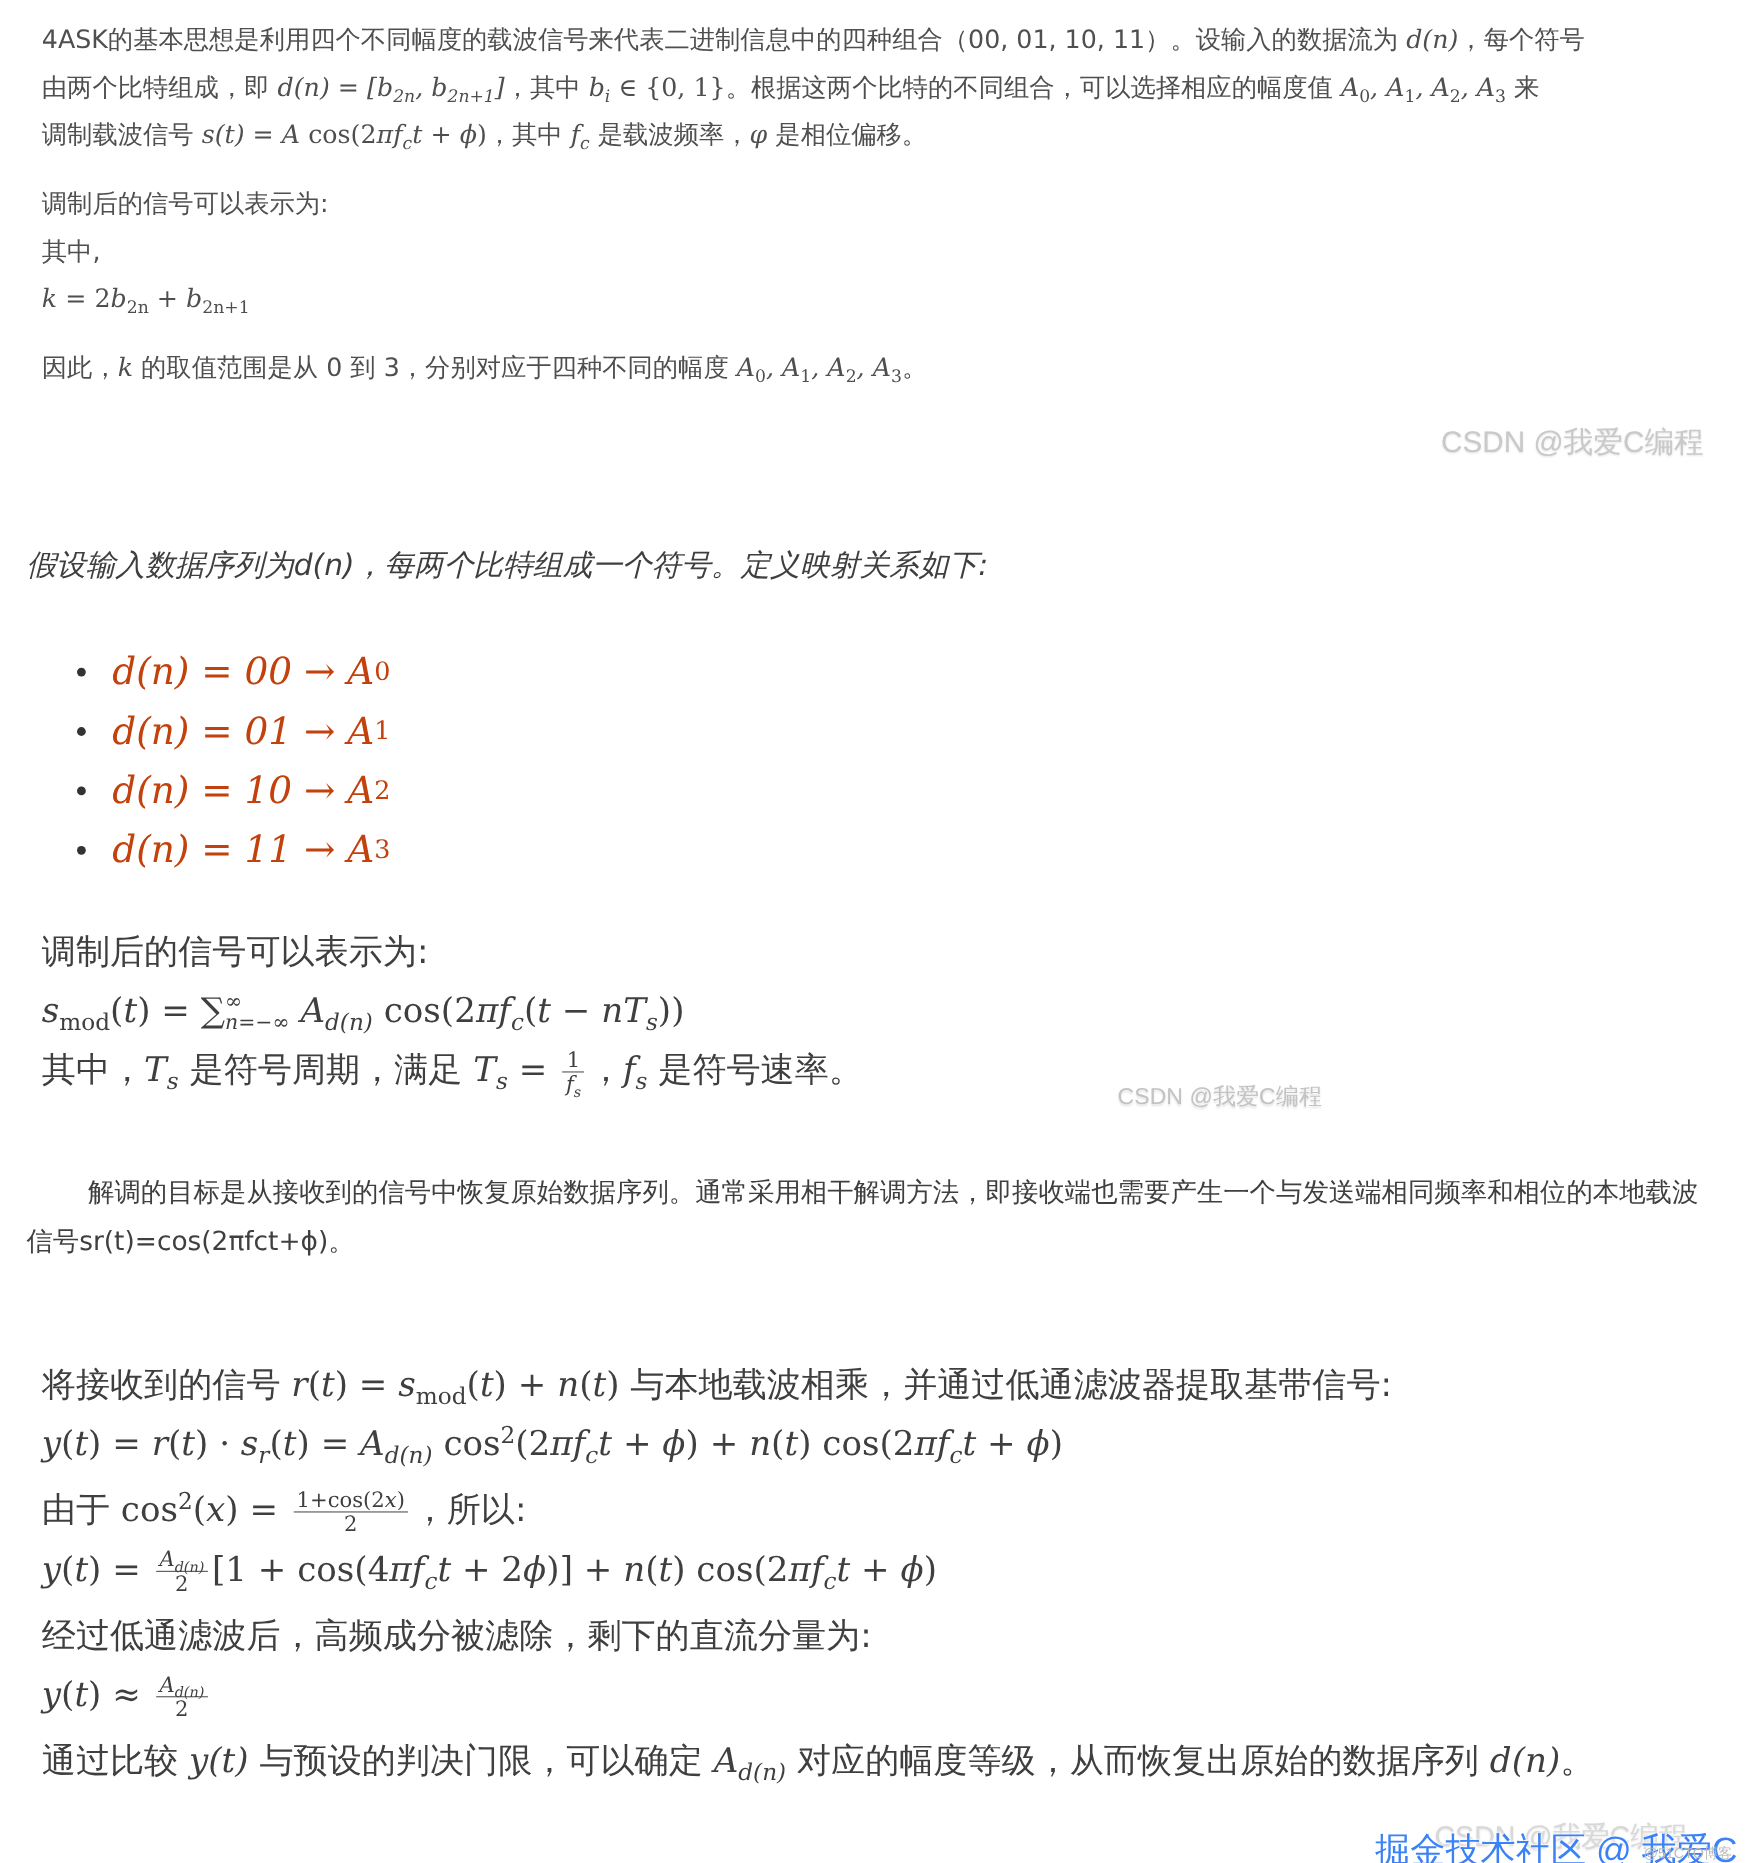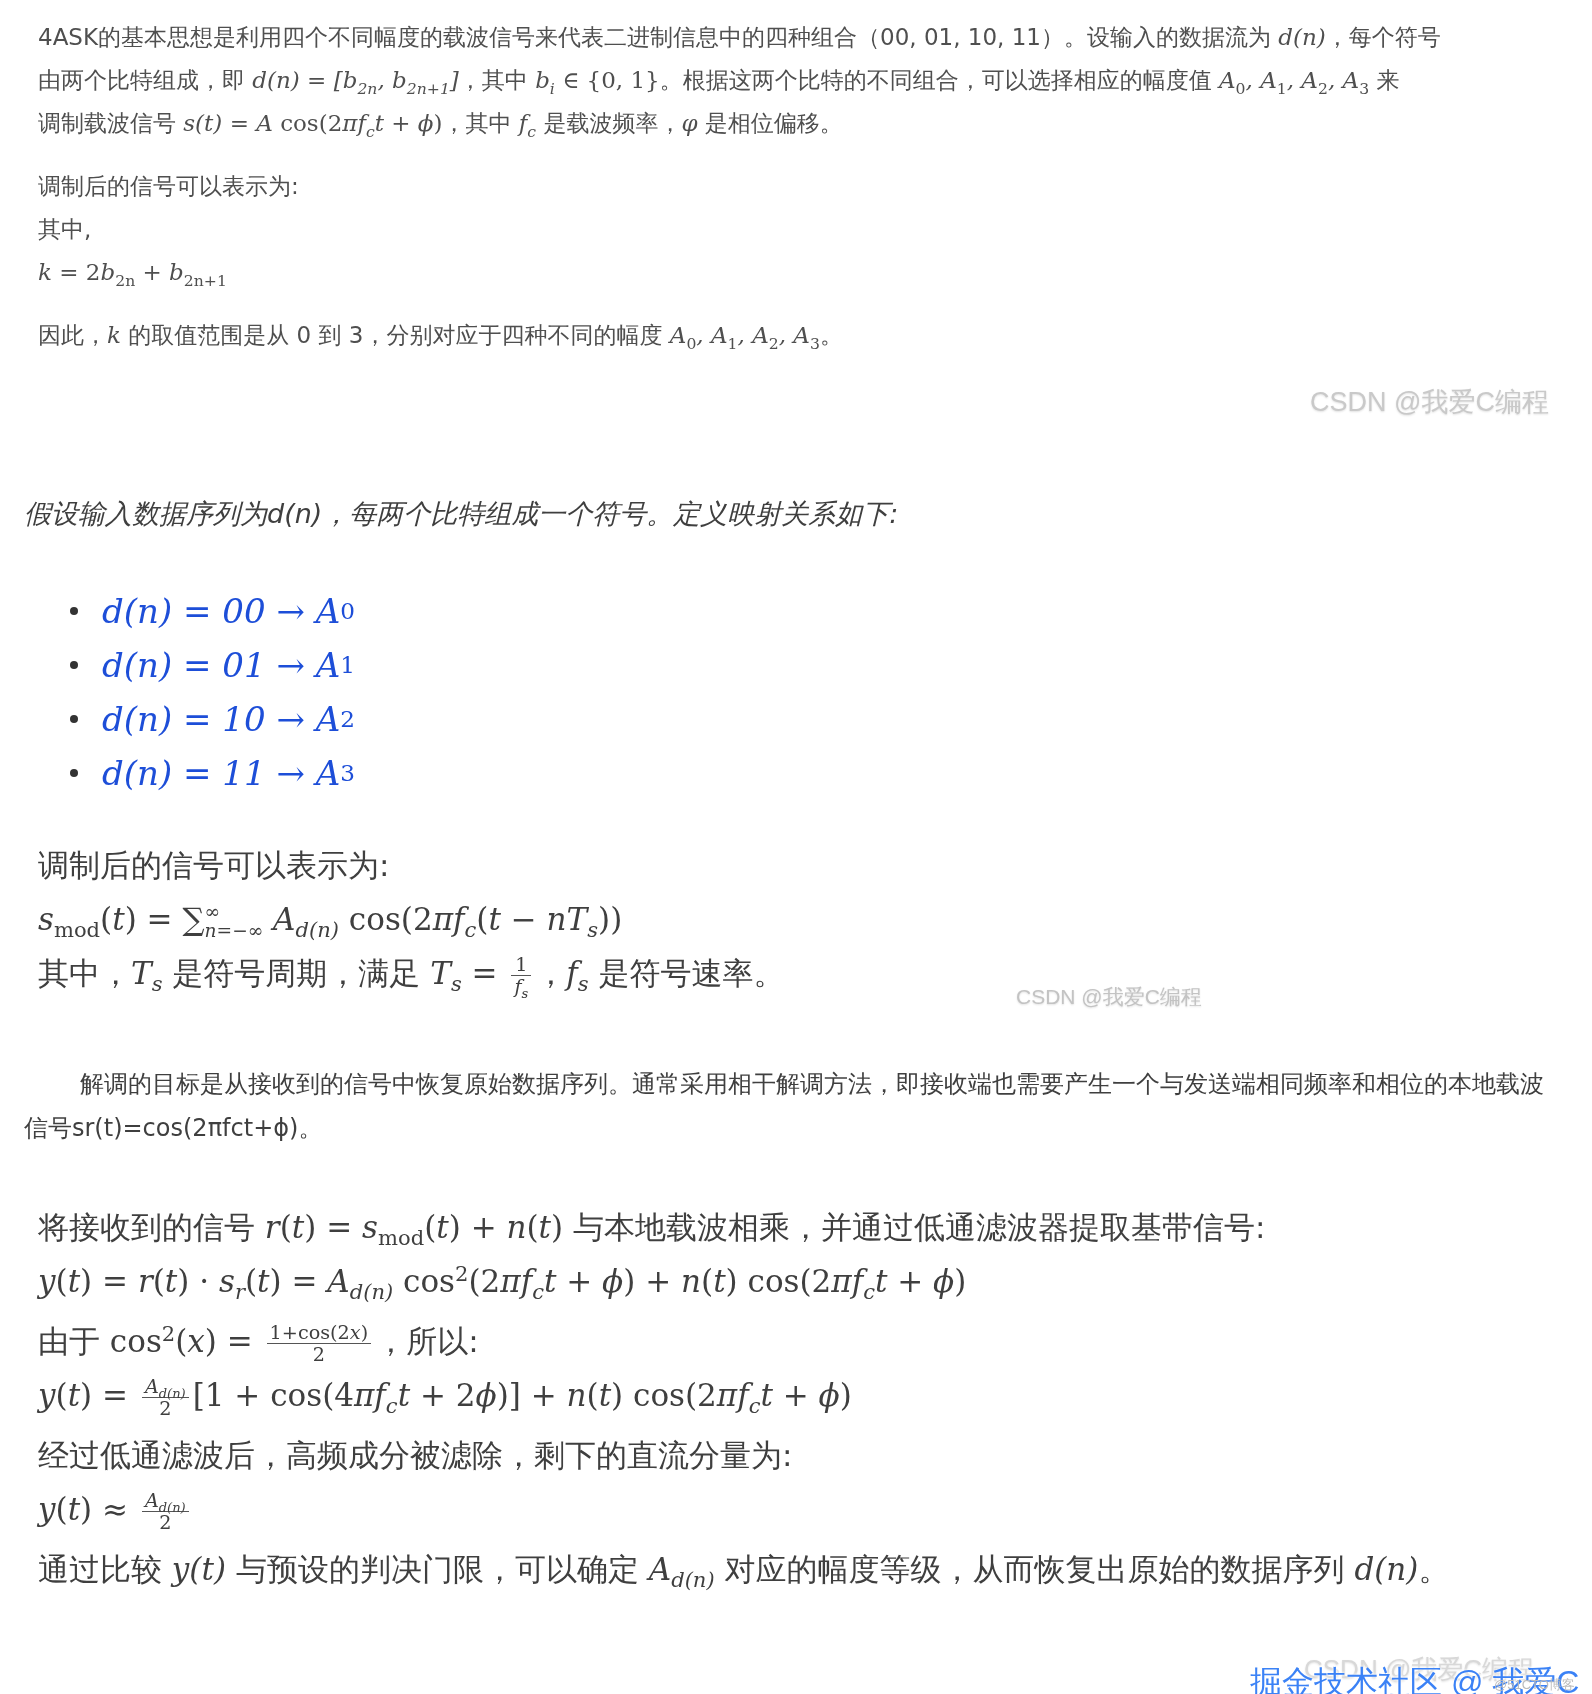--- a/index.html
+++ b/index.html
@@ -21,31 +21,31 @@
   .sec1 .para3 { margin-top: 20px; }
 
   .wm { position: absolute; color: #c9c9c9; font-family: "Liberation Sans", sans-serif; text-shadow: 0 1px 2px rgba(0,0,0,0.12); }
   .wm1 { left: 1310px; top: 384px; font-size: 27px; }
   .wm2 { left: 1016px; top: 983px; font-size: 21px; color: #c3c3c3; }
   .wm3 { left: 1250px; top: 1624px; font-size: 32px; color: #3b82f6; text-shadow: 0 0 3px #fff, 0 0 3px #fff; margin-top: 37px; }
   .wm4 { left: 1304px; top: 1652px; font-size: 26px; color: #d8d8d8; }
   .wm5 { left: 1494px; top: 1676px; font-size: 13px; color: #bbb; text-shadow: none; }
 
   .sec2 { position: absolute; left: 24px; top: 496px; font-size: 27px; color: #3f3f3f; font-style: italic; }
-  .list { position: absolute; left: 70px; top: 584px; font-size: 34px; color: #1d4ed8; }
+  .list { position: absolute; left: 70px; top: 584px; font-size: 34px; color: #c2410c; }
   .list .li { height: 54px; line-height: 54px; display: flex; align-items: center; }
   .list .bullet { width: 8px; height: 8px; background: #333; border-radius: 50%; margin-right: 24px; }
 
   .sec3 { position: absolute; left: 38px; top: 838px; font-size: 31px; color: #3f3f3f; }
   .sec3 p { margin: 0; line-height: 54px; }
 
   .sec4 { position: absolute; left: 24px; top: 1062px; width: 1540px; font-size: 24px; color: #3f3f3f; line-height: 44px; }
   .sec4 p { margin: 0; text-indent: 56px; }
 
-  .sec5 { position: absolute; left: 38px; top: 1200px; font-size: 31px; color: #3f3f3f; }
+  .sec5 { position: absolute; left: 38px; top: 1232px; font-size: 31px; color: #3f3f3f; }
   .sec5 p { margin: 0; line-height: 54px; }
   .sec5 .gap { margin-top: 6px; }
 </style>
 </head>
 <body>
 
 <div class="sec1">
   <p>
     <span>4ASK的基本思想是利用四个不同幅度的载波信号来代表二进制信息中的四种组合（00, 01, 10, 11）。设输入的数据流为 </span><span class="m">d(n)</span><span>，每个符号</span>
   </p>

